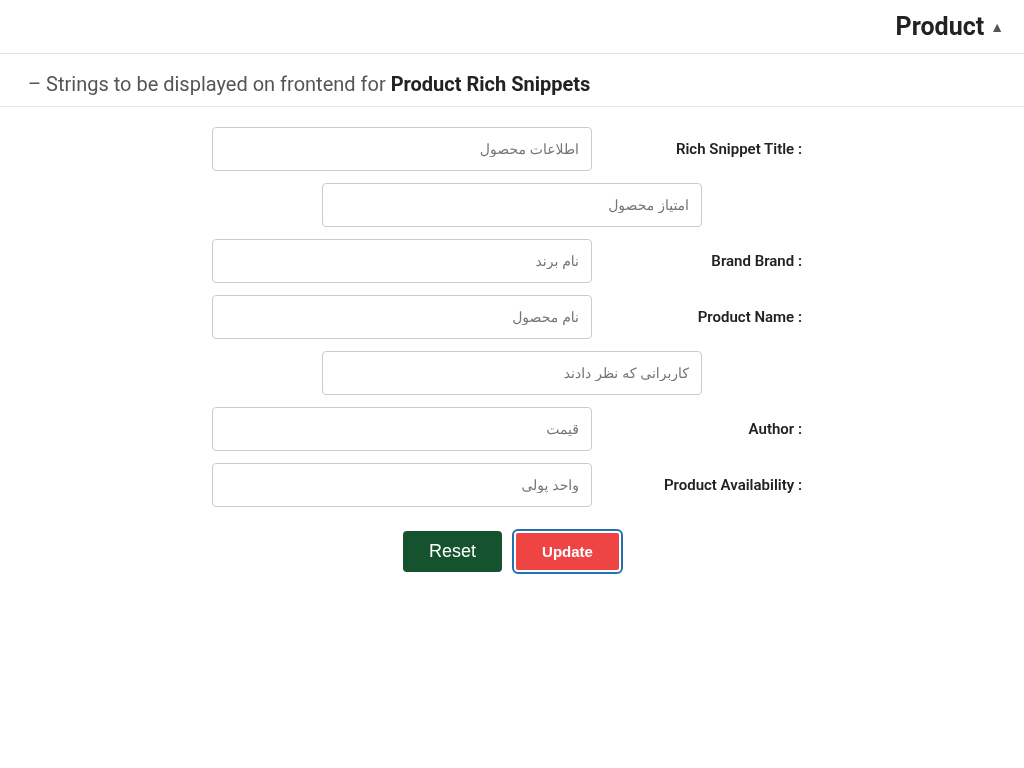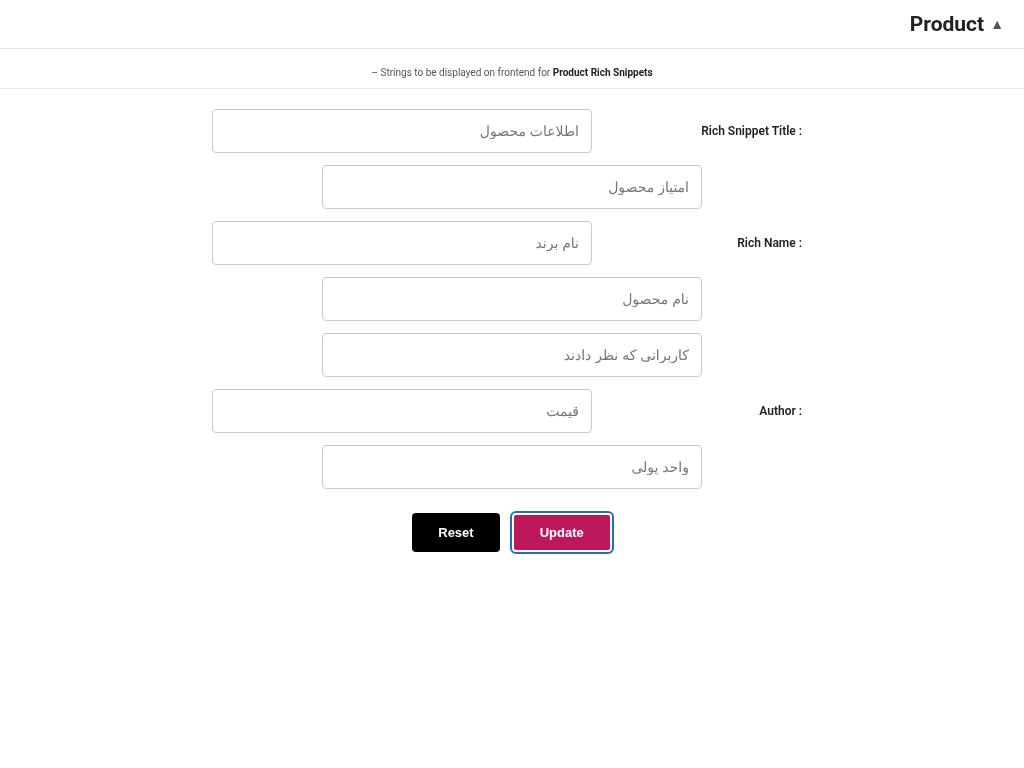--- a/index.html
+++ b/index.html
@@ -27,36 +27,35 @@
     
     .header {
       display: flex;
       justify-content: flex-end;
       align-items: center;
       padding: 12px 20px 12px 20px;
       border-bottom: 1px solid #e0e0e0;
     }
 
     .header-title {
-      font-size: 21px;
+      font-size: 25px;
       font-weight: 700;
       color: #222;
       margin-right: 6px;
     }
 
     .header-arrow {
       font-size: 14px;
       color: #555;
     }
 
     
     .subtitle-bar {
-      text-align: center;
-      padding: 18px 20px 10px 20px;
-      font-size: 10px;
+      padding: 18px 20px 10px 28px;
+      font-size: 20px;
       color: #555;
       border-bottom: 1px solid #e8e8e8;
     }
 
     .subtitle-bar strong {
       color: #222;
       font-weight: 700;
     }
 
     
@@ -65,21 +64,21 @@
     }
 
     .field-row {
       display: flex;
       align-items: center;
       justify-content: center;
       margin-bottom: 12px;
     }
 
     .field-label {
-      font-size: 12px;
+      font-size: 15px;
       font-weight: 600;
       color: #222;
       text-align: right;
       width: 220px;
       flex-shrink: 0;
       padding-right: 10px;
       direction: ltr;
     }
 
     .field-input {
@@ -98,37 +97,37 @@
 
     
     .buttons-area {
       display: flex;
       justify-content: center;
       gap: 12px;
       margin-top: 24px;
     }
 
     .btn-reset {
-      background: #000000;
+      background: #14532d;
       color: #fff;
       border: none;
       border-radius: 4px;
       padding: 10px 26px;
-      font-size: 13px;
-      font-weight: 700;
+      font-size: 18px;
+      font-weight: 400;
       cursor: pointer;
     }
 
     .btn-update {
-      background: #be185d;
+      background: #ef4444;
       color: #fff;
       border: 2px solid #fff;
       border-radius: 4px;
       padding: 10px 26px;
-      font-size: 13px;
+      font-size: 15px;
       font-weight: 600;
       cursor: pointer;
       outline: 2px solid #2271b1;
     }
   </style>
 </head>
 <body>
 
 <div class="page-wrapper">
 
@@ -146,34 +145,36 @@
     <div id="fields-container">
         <div class="field-row">
           <input type="text" class="field-input" placeholder="اطلاعات محصول" style="">
           <div class="field-label">Rich Snippet Title :</div>
         </div>
         <div class="field-row">
           <input type="text" class="field-input" placeholder="امتیاز محصول" style="">
         </div>
         <div class="field-row">
           <input type="text" class="field-input" placeholder="نام برند" style="">
-          <div class="field-label">Rich Name :</div>
+          <div class="field-label">Brand Brand :</div>
         </div>
         <div class="field-row">
           <input type="text" class="field-input" placeholder="نام محصول" style="">
+          <div class="field-label">Product Name :</div>
         </div>
         <div class="field-row">
           <input type="text" class="field-input" placeholder="کاربرانی که نظر دادند" style="">
         </div>
         <div class="field-row">
           <input type="text" class="field-input" placeholder="قیمت" style="">
           <div class="field-label">Author :</div>
         </div>
         <div class="field-row">
           <input type="text" class="field-input" placeholder="واحد پولی" style="">
+          <div class="field-label">Product Availability :</div>
         </div>
       </div>
 
     <div class="buttons-area">
       <button class="btn-reset">Reset</button>
       <button class="btn-update">Update</button>
     </div>
 
   </div>
 </div>

